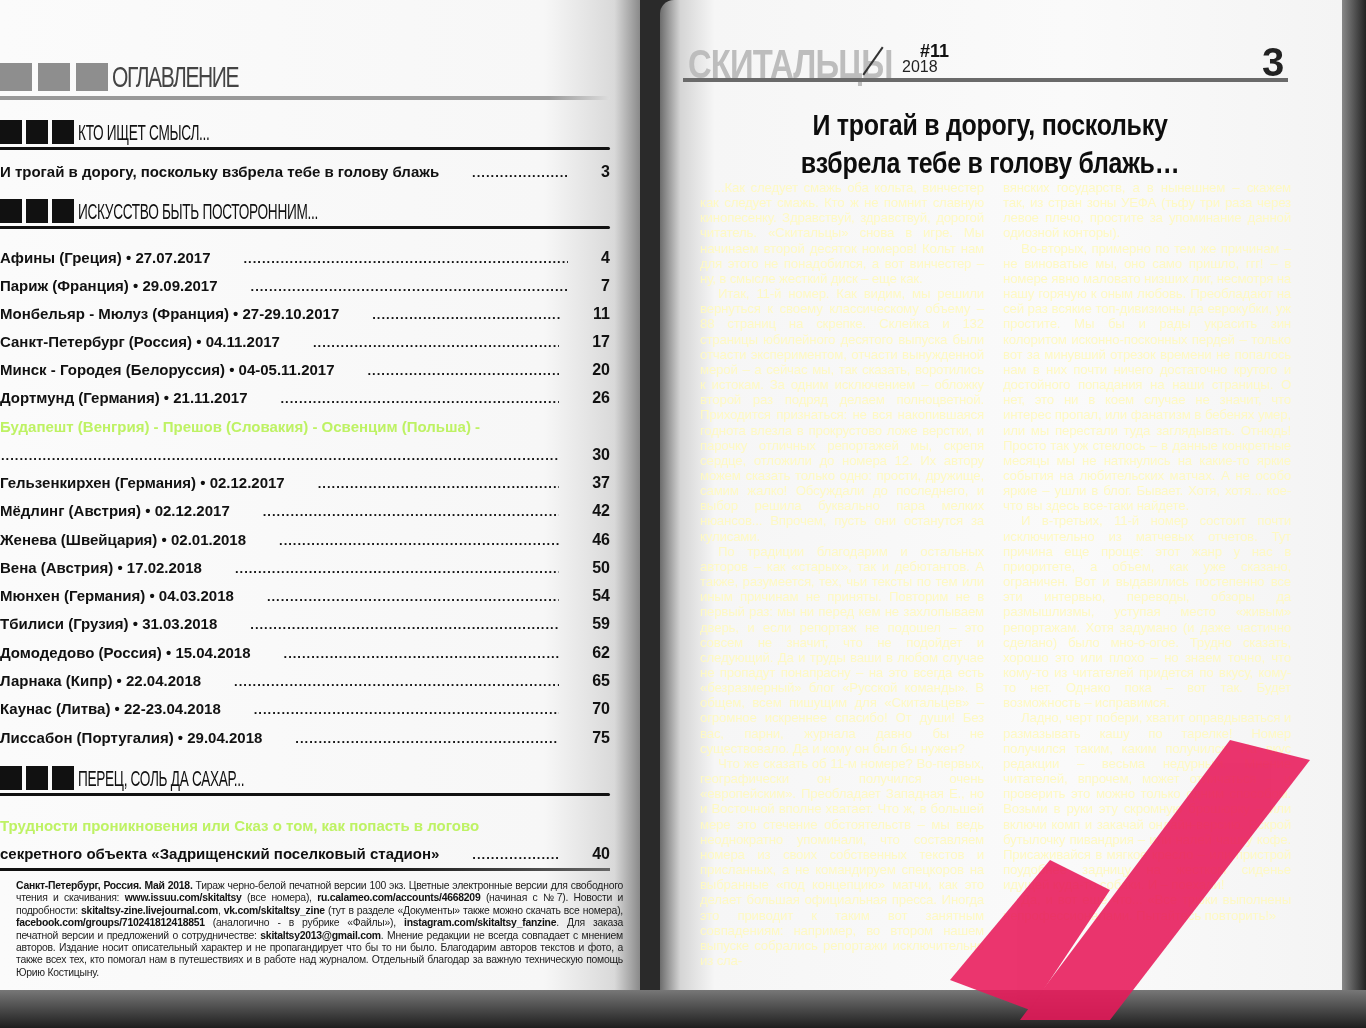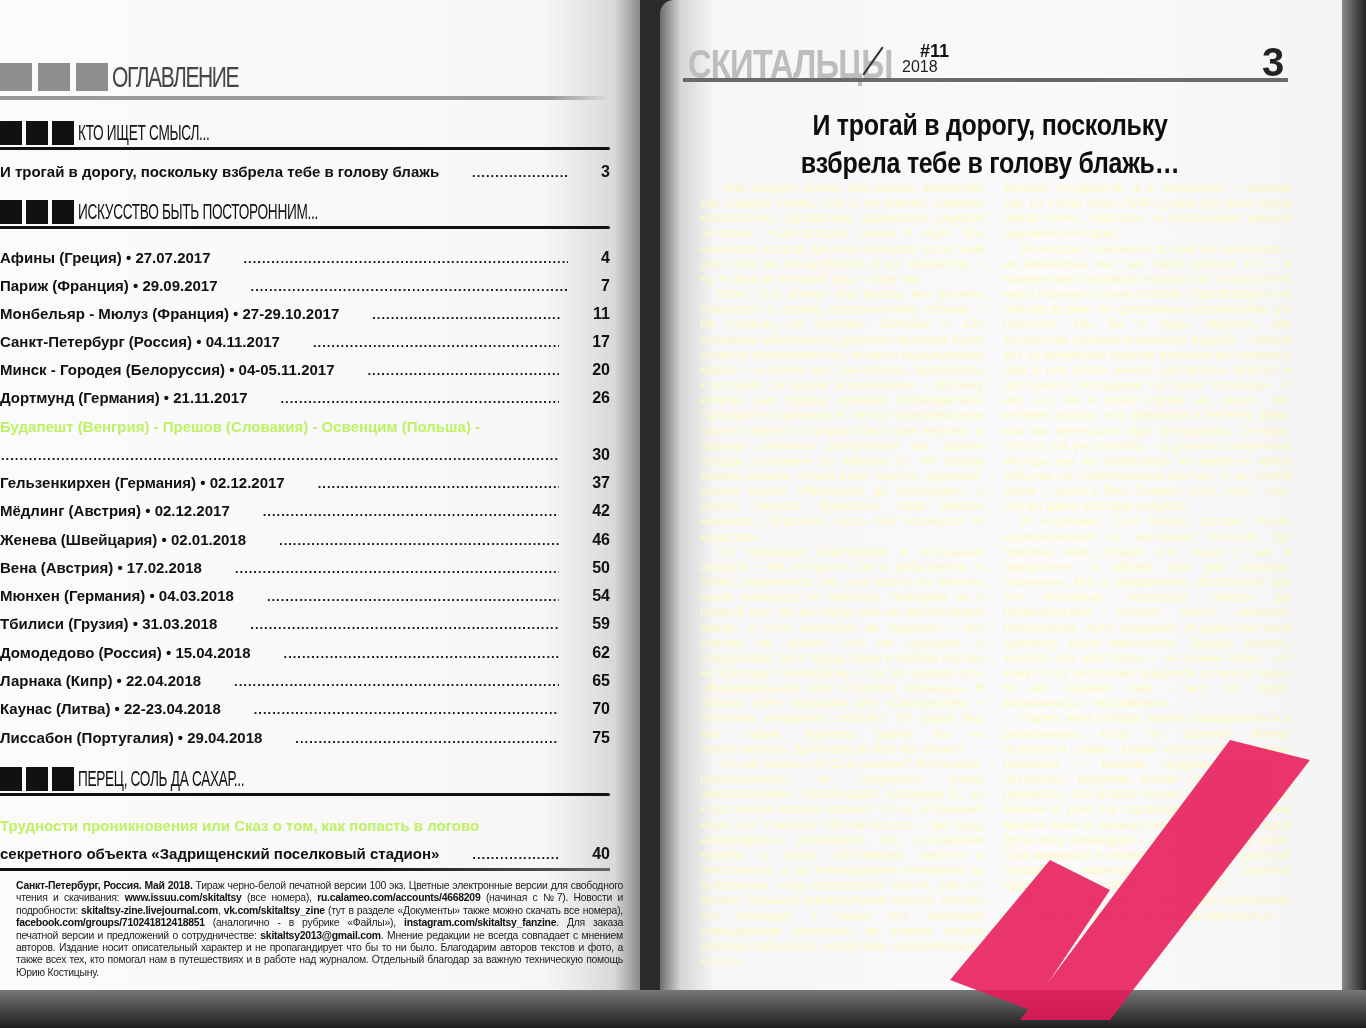--- a/index.html
+++ b/index.html
@@ -12,21 +12,21 @@
   .right-shadow { position:absolute; left:1342px; top:0; width:24px; height:1028px; background:linear-gradient(to right,#888,#222); }
   .bottom-shadow { position:absolute; left:0; top:990px; width:1366px; height:38px; background:linear-gradient(to bottom,#777,#1e1e1e); }
 
   
   .toc-title-row { position:absolute; left:0; top:60px; display:flex; align-items:center; }
   .sq { display:inline-block; width:32px; height:28px; margin-right:6px; }
   .sq.grey { background:#8e8e8e; }
   .sq.black { background:#111; width:22px; height:24px; margin-right:4px; }
   .toc-title { font-family:"Liberation Sans Narrow","Liberation Sans",sans-serif; font-size:30px; color:#444; letter-spacing:-2px; transform:scaleX(0.7); transform-origin:left; margin-left:2px; }
   .rule-grey { position:absolute; left:0; top:96px; width:610px; height:4px; background:linear-gradient(to right,#999,#999 90%, #ddd); border-radius:0 2px 2px 0; }
-  .sec-head { position:absolute; left:0; display:flex; align-items:center; }
+  .sec-head { position:absolute; left:0; display:flex; align-items:flex-start; }
   .sec-label { font-size:22px; color:#111; transform:scaleX(0.62); transform-origin:left; letter-spacing:-0.5px; white-space:nowrap; }
   .rule-black { position:absolute; left:0; width:610px; height:3px; background:#111; border-radius:0 3px 3px 0; }
   .toc-entry { position:absolute; left:0; width:610px; display:flex; align-items:baseline; font-weight:bold; font-size:15px; color:#111; white-space:nowrap;gap:32px; }
   .toc-entry .t { transform-origin:left; }
   .toc-entry .dots { flex:1; overflow:hidden; margin:0 1px; color:#111; letter-spacing:1px; }
   .toc-entry .dots::before { content:"............................................................................................................................................................................................................"; font-weight:bold; font-size:13px; }
   .toc-entry .pg { font-size:16px; }
   .toc-plain { position:absolute; left:0; font-weight:bold; font-size:15px; color:#bef264; white-space:nowrap; }
   .rule-bottom { position:absolute; left:0; top:868px; width:610px; height:3px; background:linear-gradient(to right,#111 60%, #666); }
   .colophon { position:absolute; left:0; top:880px; width:607px; font-size:10.4px; line-height:12.4px; color:#222; text-align:justify; letter-spacing:-0.25px;margin-left:16px; }

